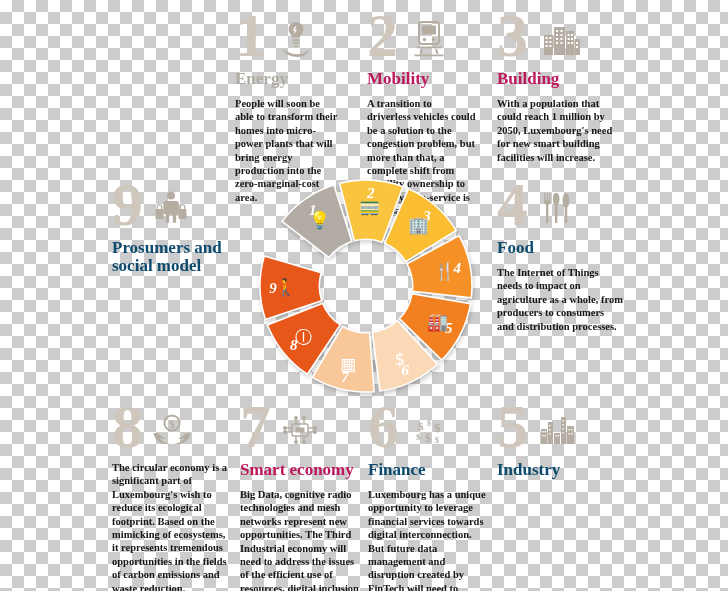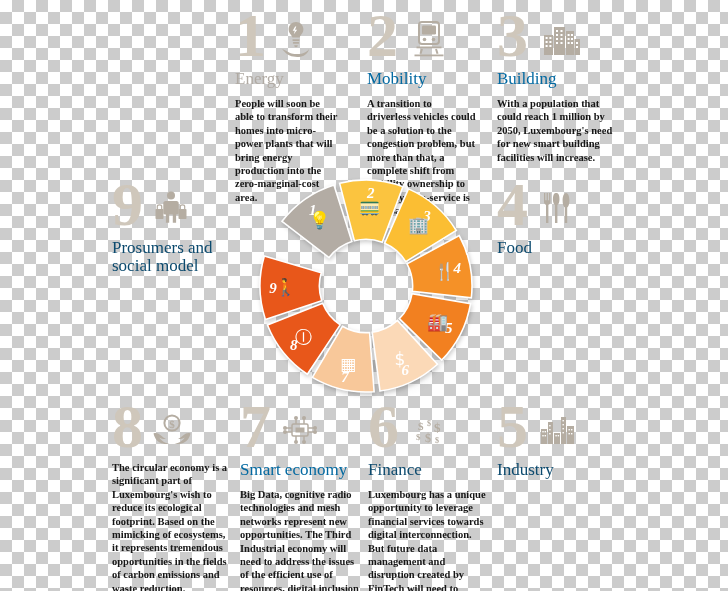--- a/index.html
+++ b/index.html
@@ -27,25 +27,25 @@
   }
   .num-icon{
     position:absolute;top:4px;
     width:34px;height:40px;
     color:#b5ada2;
   }
   .num-icon svg{display:block;width:100%;height:100%;}
 
   .panel-title{
     font-family:"Liberation Serif", serif;
-    font-weight:400;font-size:17px;line-height:18px;
+    font-weight:700;font-size:17px;line-height:18px;
     margin:0 0 9px 0;
   }
   .t-gray{color:#b0aaa3;}
-  .t-gold{color:#0369a1;}
+  .t-gold{color:#be185d;}
   .t-orange{color:#0c4a6e;}
 
   .panel-body{
     font-family:"Liberation Serif", serif;
     font-weight:700;
     font-size:10.5px;line-height:13.4px;
     color:#161616;
     margin:0;
   }
 
@@ -175,20 +175,21 @@
         <svg viewBox="0 0 34 40">
             <g fill="currentColor">
           <path d="M4 4v9c0 1.4.9 2.5 2 2.8V34h2.4V15.8c1.1-.3 2-1.4 2-2.8V4H9.1v7.2H7.9V4H6.6v7.2H5.3V4z"></path>
           <path d="M15.5 4c-1.6 0-2.6 2.4-2.6 6.2 0 3 .9 5.2 2.1 5.8V34h2.4V16c1.2-.6 2.1-2.8 2.1-5.8 0-3.8-1-6.2-2.6-6.2z"></path>
           <path d="M26 4c-2 0-3.4 3-3.4 7.6 0 3.5.9 6 2.2 6.8V34h2.4V18.4c1.3-.8 2.2-3.3 2.2-6.8C29.4 7 28 4 26 4z"></path>
         </g>
           </svg>
       </div>
     </div>
     <h3 class="panel-title t-orange">Food</h3>
+    <p class="panel-body">The Internet of Things needs to impact on agriculture as a whole, from producers to consumers and distribution processes.</p>
   </div>
 
   <div class="panel" style="left:112px;top:405px;width:120px;">
     <div class="num-row">
       <div class="big-num">8</div>
       <div class="num-icon" style="left:40px;top:6px;width:40px;">
         <svg viewBox="0 0 40 40">
             <g fill="currentColor">
           <circle cx="20" cy="12" r="7.6" fill="none" stroke="currentColor" stroke-width="2"></circle>
           <text x="20" y="16.6" text-anchor="middle" font-family="Liberation Serif, serif" font-size="11" font-weight="700" fill="currentColor">$</text>

